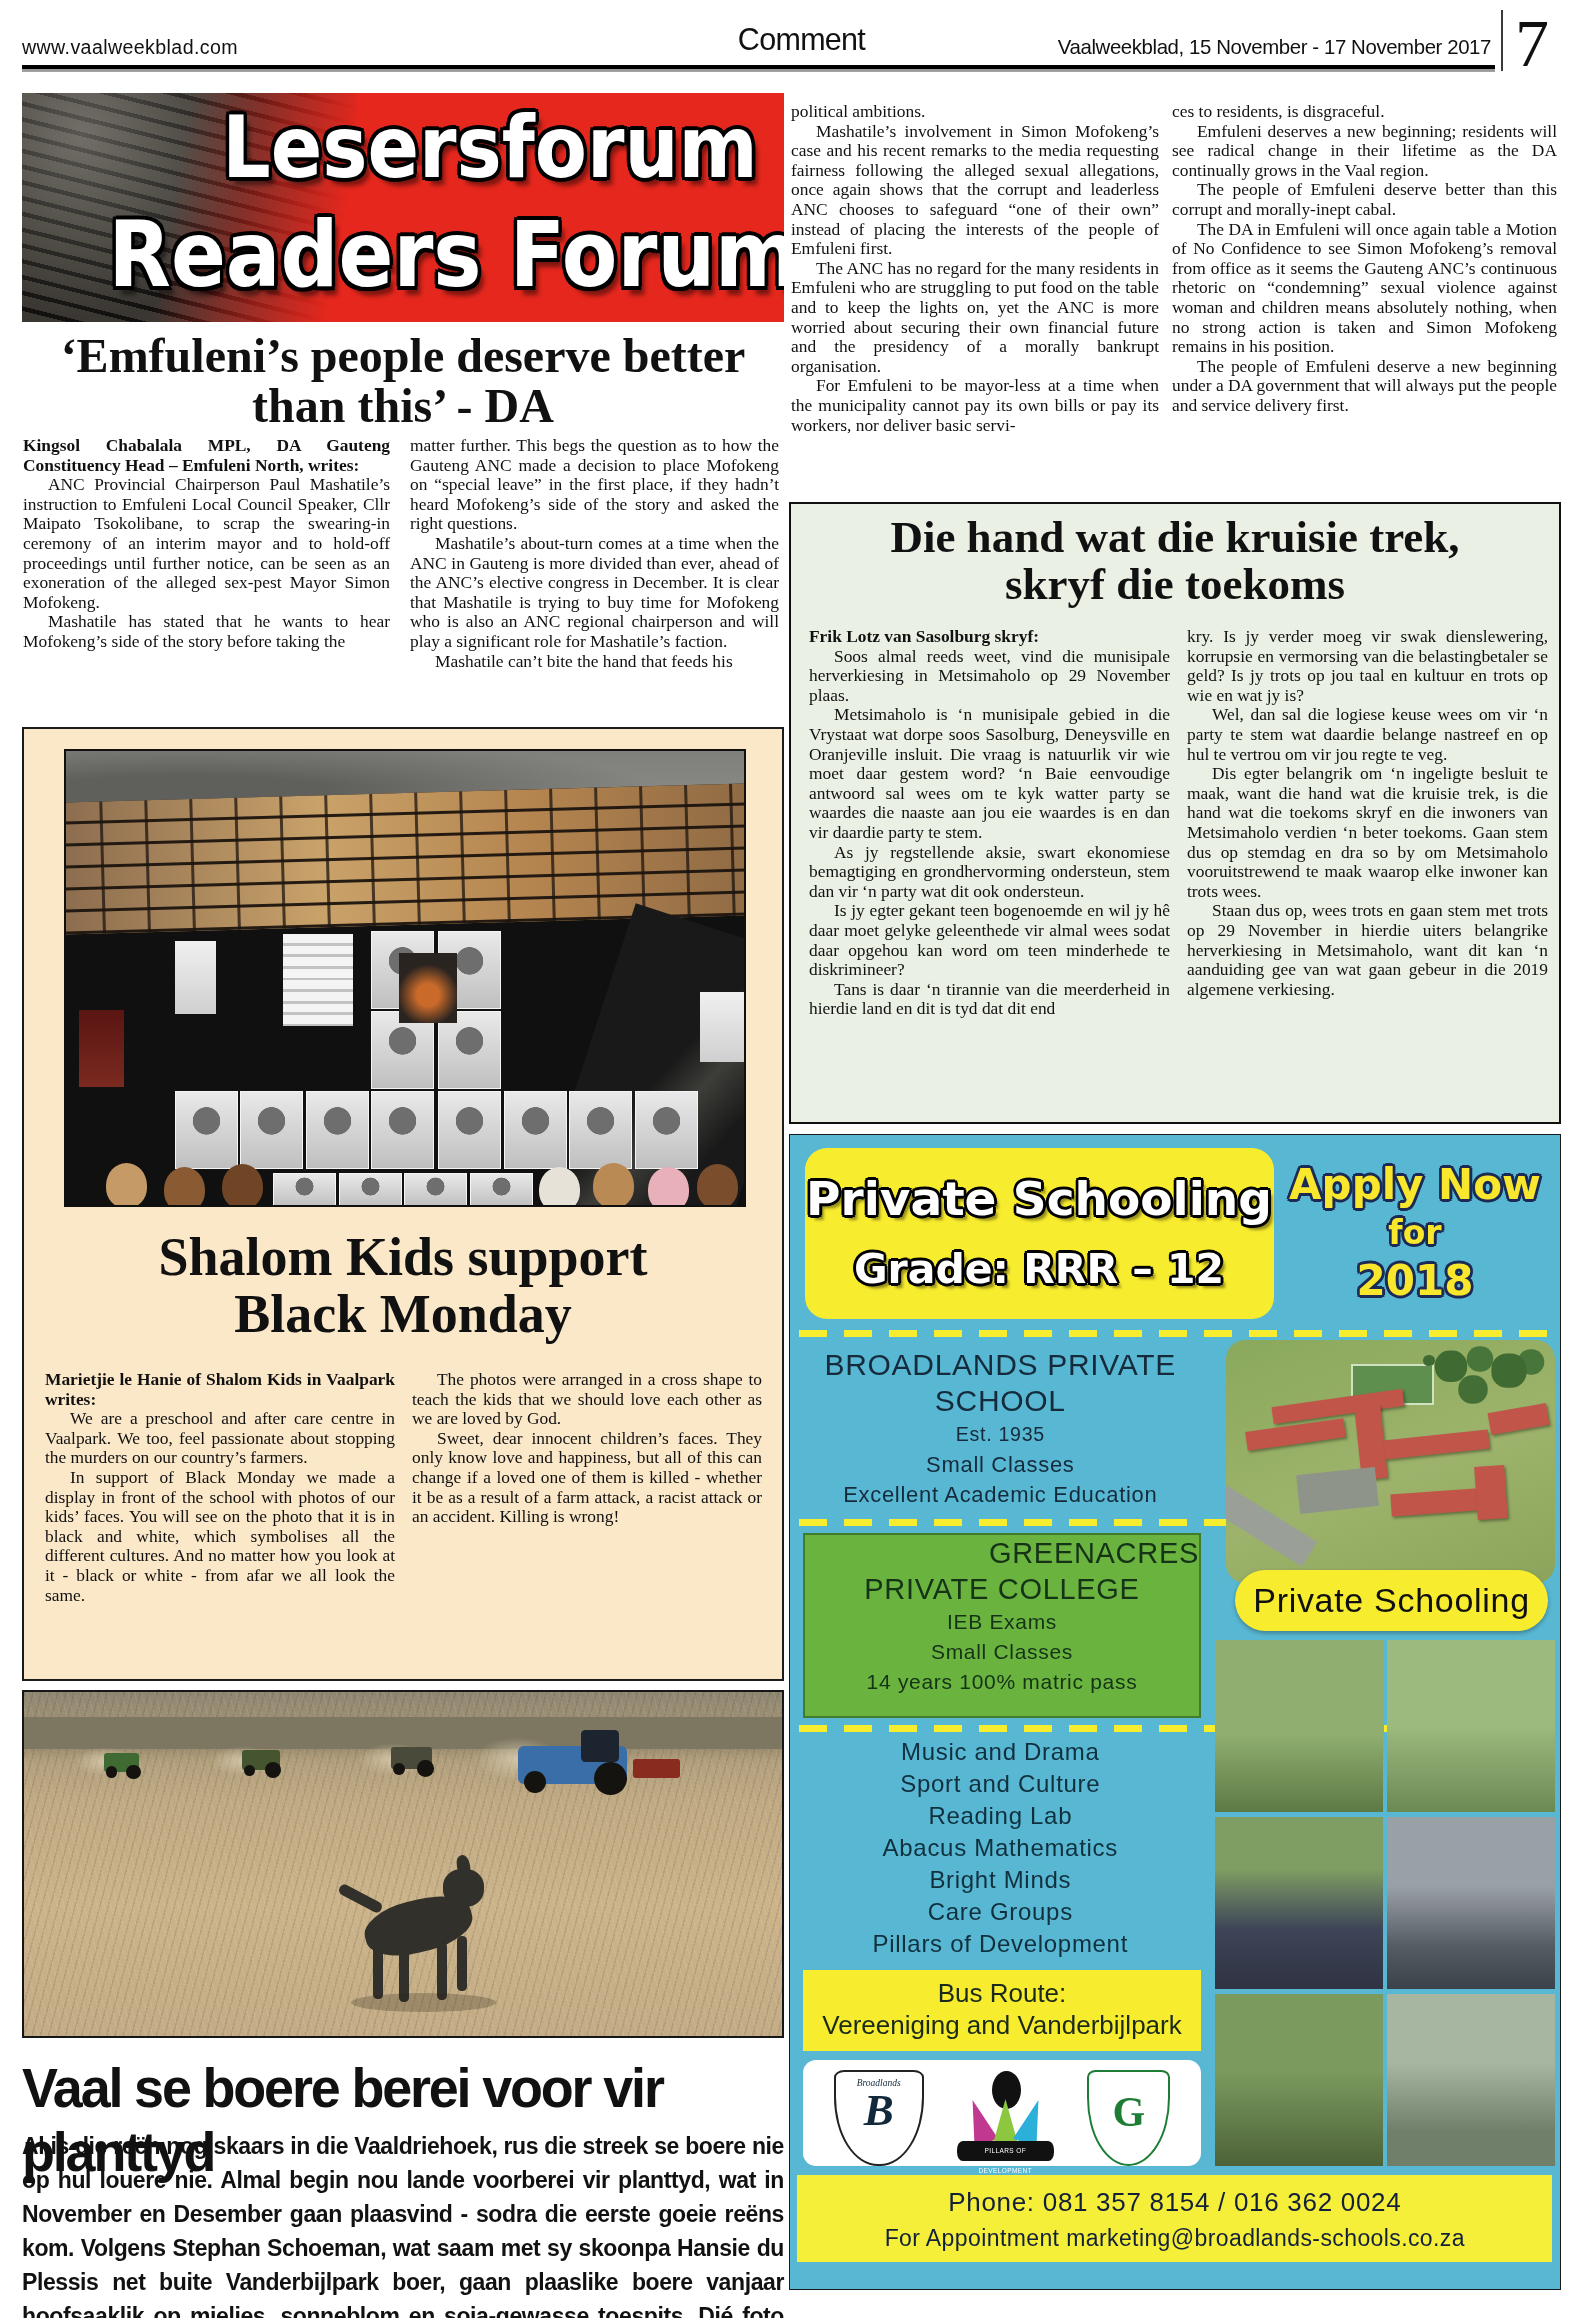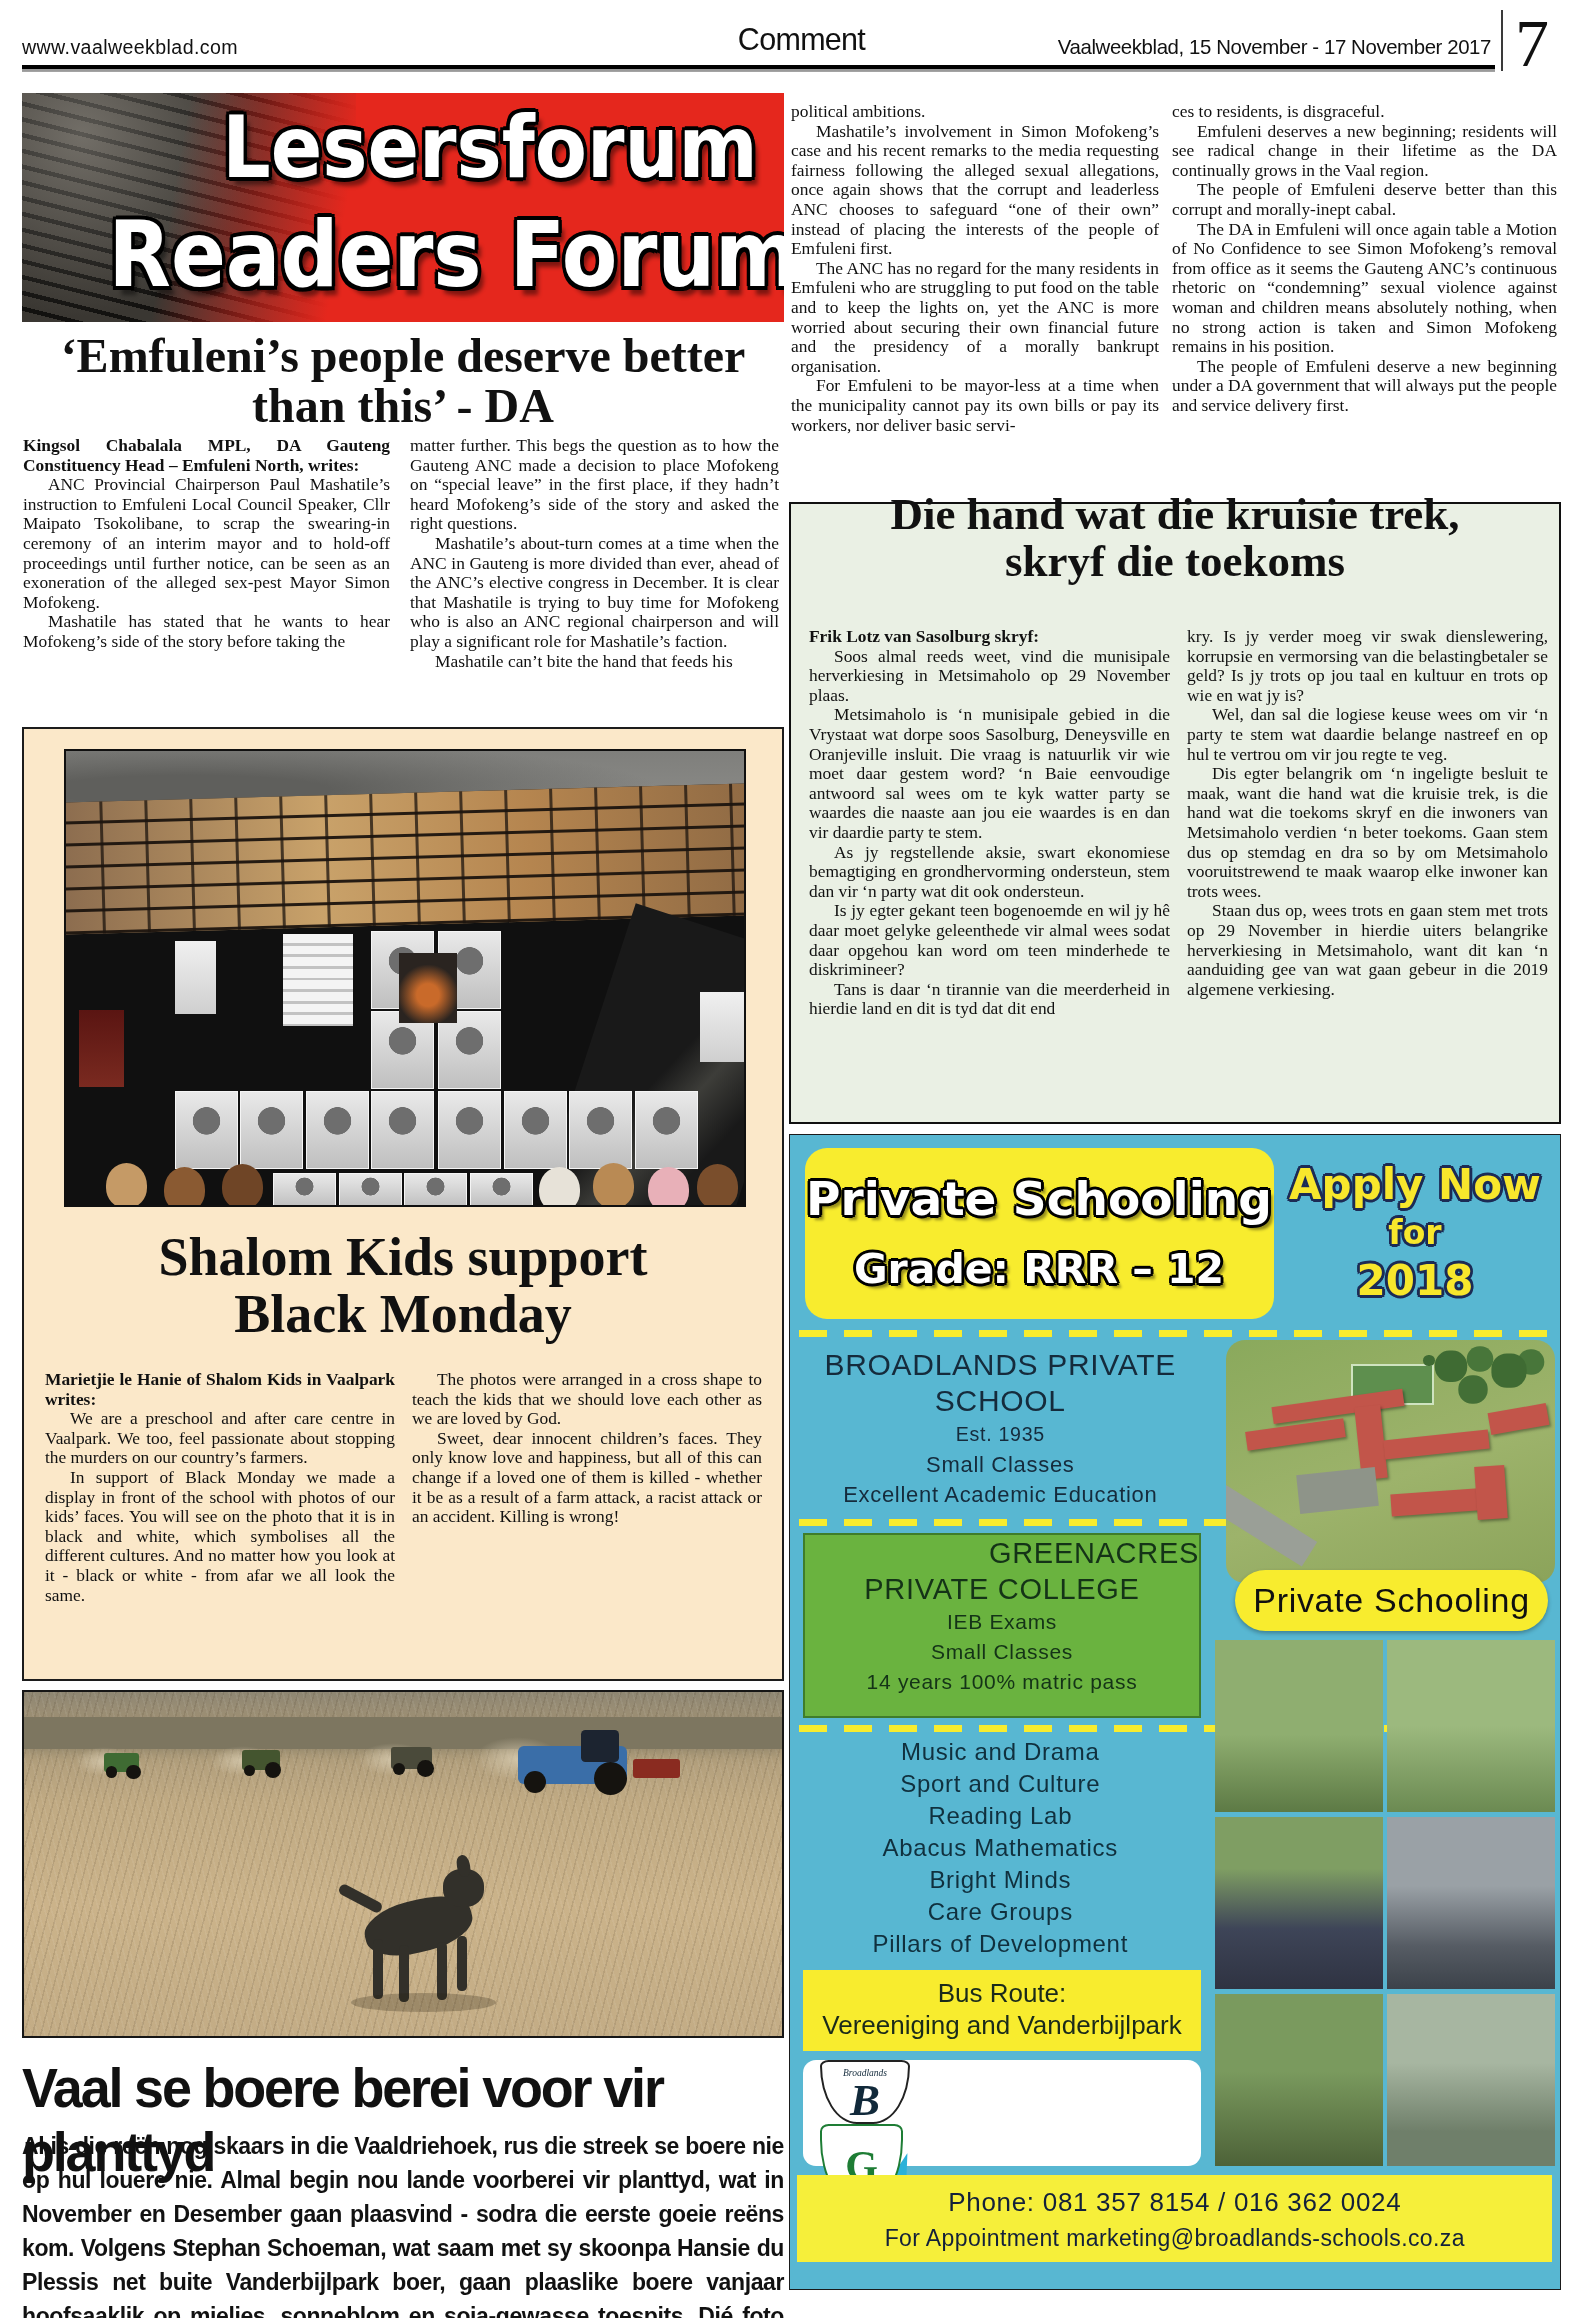--- a/index.html
+++ b/index.html
@@ -36,21 +36,21 @@
   .col p{margin:0;text-indent:25px;}
   .col p.noind{text-indent:0;}
   .col .byline{font-weight:bold;text-indent:0;}
   .c1{left:23px;top:436px;width:367px;height:289px;}
   .c2{left:410px;top:436px;width:369px;height:289px;}
   .c3{left:791px;top:102px;width:368px;height:398px;}
   .c4{left:1172px;top:102px;width:385px;height:398px;}
 
   
   .afr-box{left:789px;top:502px;width:772px;height:622px;background:#eaf0e4;border:2.2px solid #101010;box-sizing:border-box;}
-  .afr-head{left:796px;top:491px;width:758px;font-size:45px;}
+  .afr-head{left:796px;top:514px;width:758px;font-size:45px;}
   .a1{left:809px;top:627px;width:361px;height:480px;}
   .a2{left:1187px;top:627px;width:361px;height:480px;}
 
   
   .cream{left:22px;top:727px;width:762px;height:954px;background:#fbe8c9;border:2.2px solid #1c1c1c;box-sizing:border-box;}
   .bm{left:64px;top:749px;width:678px;height:454px;background:#101010;border:2.9px solid #101010;overflow:hidden;}
   .bm-sky{position:absolute;left:0;top:0;right:0;height:98px;
       background:radial-gradient(ellipse at 18% 40%, #5f5f5c 0 18%, rgba(0,0,0,0) 60%),linear-gradient(#7f7f7c,#949490);}
   .bm-wall{position:absolute;left:-10.2px;top:42px;right:-10.2px;height:132px;transform:rotate(-1.6deg);
       background:
@@ -100,21 +100,21 @@
   .bl{position:absolute;left:5.8px;top:212px;width:409px;text-align:center;color:#152b3c;letter-spacing:0.7px;}
   .bl .n{font-size:30px;line-height:36px;}
   .bl .e{font-size:19.6px;line-height:30.5px;}
   .bl .m{font-size:22px;line-height:30px;}
   .green-box{position:absolute;left:13px;top:398px;width:398px;height:185px;background:#6ab33f;border:2.2px solid #3f7d2b;box-sizing:border-box;text-align:center;color:#143317;letter-spacing:0.7px;}
   .green-box .n{font-size:29px;line-height:36px;}
   .green-box .m{font-size:21px;line-height:30px;}
   .features{position:absolute;left:5.8px;top:601px;width:409px;text-align:center;font-size:24px;line-height:32px;color:#10303e;letter-spacing:0.7px;}
   .bus{position:absolute;left:13px;top:835px;width:398px;height:81px;background:#f8ec2e;text-align:center;color:#1a2a1a;}
   .bus .m{font-size:26px;line-height:32px;}
-  .logos{position:absolute;left:13px;top:925px;width:398px;height:106px;background:#fff;border-radius:13px;display:flex;align-items:flex-start;justify-content:space-around;padding:0 17px;box-sizing:border-box;flex-direction:column;}
+  .logos{position:absolute;left:13px;top:925px;width:398px;height:106px;background:#fff;border-radius:13px;display:flex;align-items:flex-end;justify-content:space-around;padding:0 17px;box-sizing:border-box;}
   .shieldB{width:86px;height:92px;border:2.2px solid #222;border-radius:10.2px 10.2px 44px 44px/7.3px 7.3px 69px 69px;background:#fff;position:relative;text-align:center;}
   .shieldB .bn{font:italic 9.5px "Liberation Serif",serif;margin-top:5.8px;}
   .shieldB .big{font:italic bold 45px "Liberation Serif",serif;line-height:44px;}
   .pillars{width:109px;height:95px;position:relative;}
   .pillars .head{position:absolute;left:41px;top:0;width:29px;height:38px;background:#111;border-radius:50%;}
   .pillars .w{position:absolute;top:28px;width:25px;height:45px;clip-path:polygon(50% 0,100% 100%,0 100%);}
   .pillars .base{position:absolute;left:5.8px;top:70px;width:97px;height:20.4px;background:#111;border-radius:5.8px/8.7px;color:#fff;font-size:6.5px;line-height:20.4px;text-align:center;letter-spacing:0.4px;}
   .shieldG{width:79px;height:92px;border:2.9px solid #1e7d35;border-radius:8.7px 8.7px 42px 42px/7.3px 7.3px 69px 69px;background:#fff;position:relative;text-align:center;}
   .shieldG .big{font:bold 42px "Liberation Serif",serif;color:#1e7d35;line-height:80px;}
   .aerial{position:absolute;left:436px;top:205px;width:329px;height:243px;border-radius:19px;overflow:hidden;background:linear-gradient(160deg,#8aa95c,#9db36b 55%,#8ba35a);}

